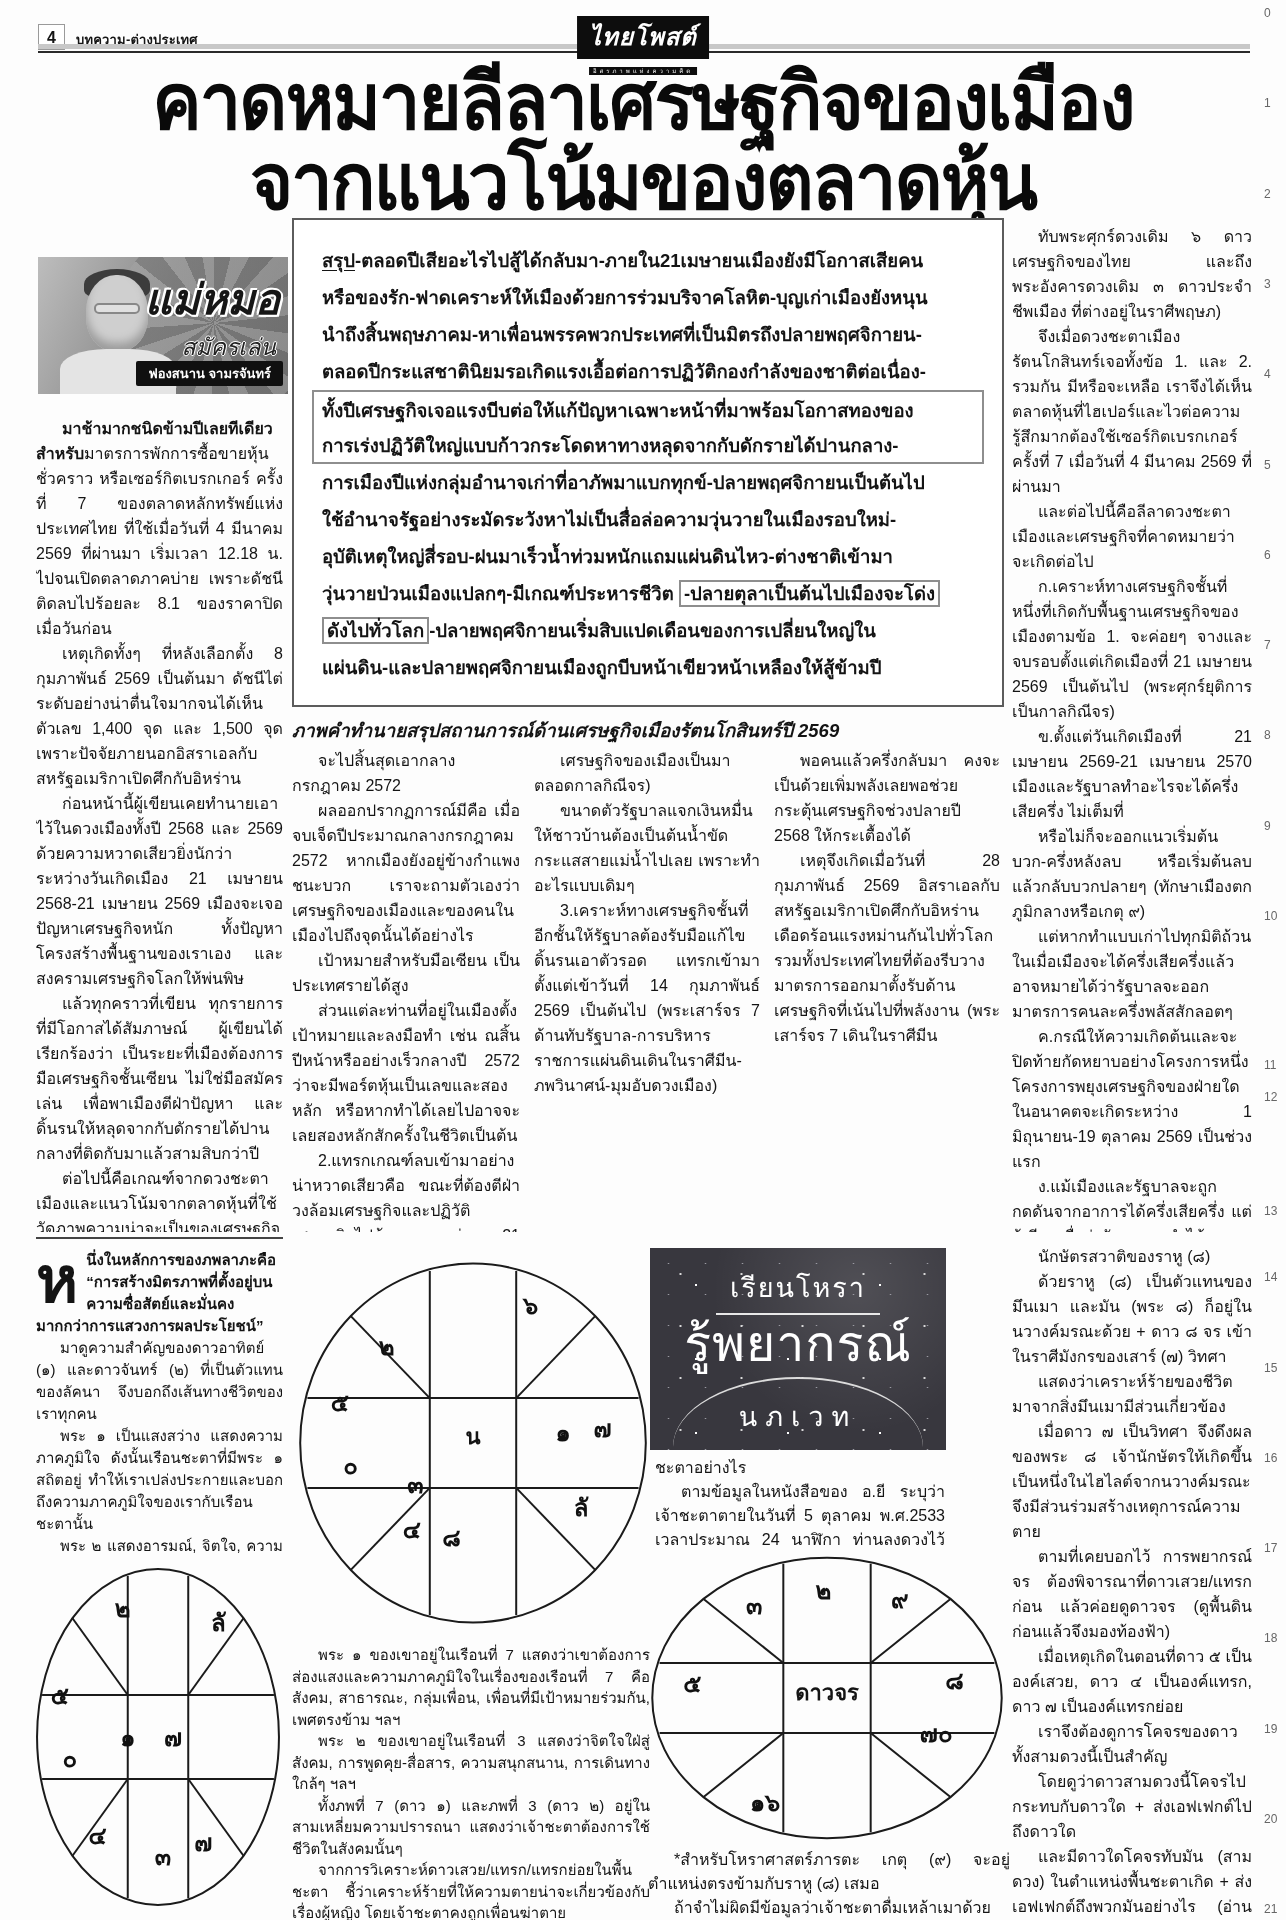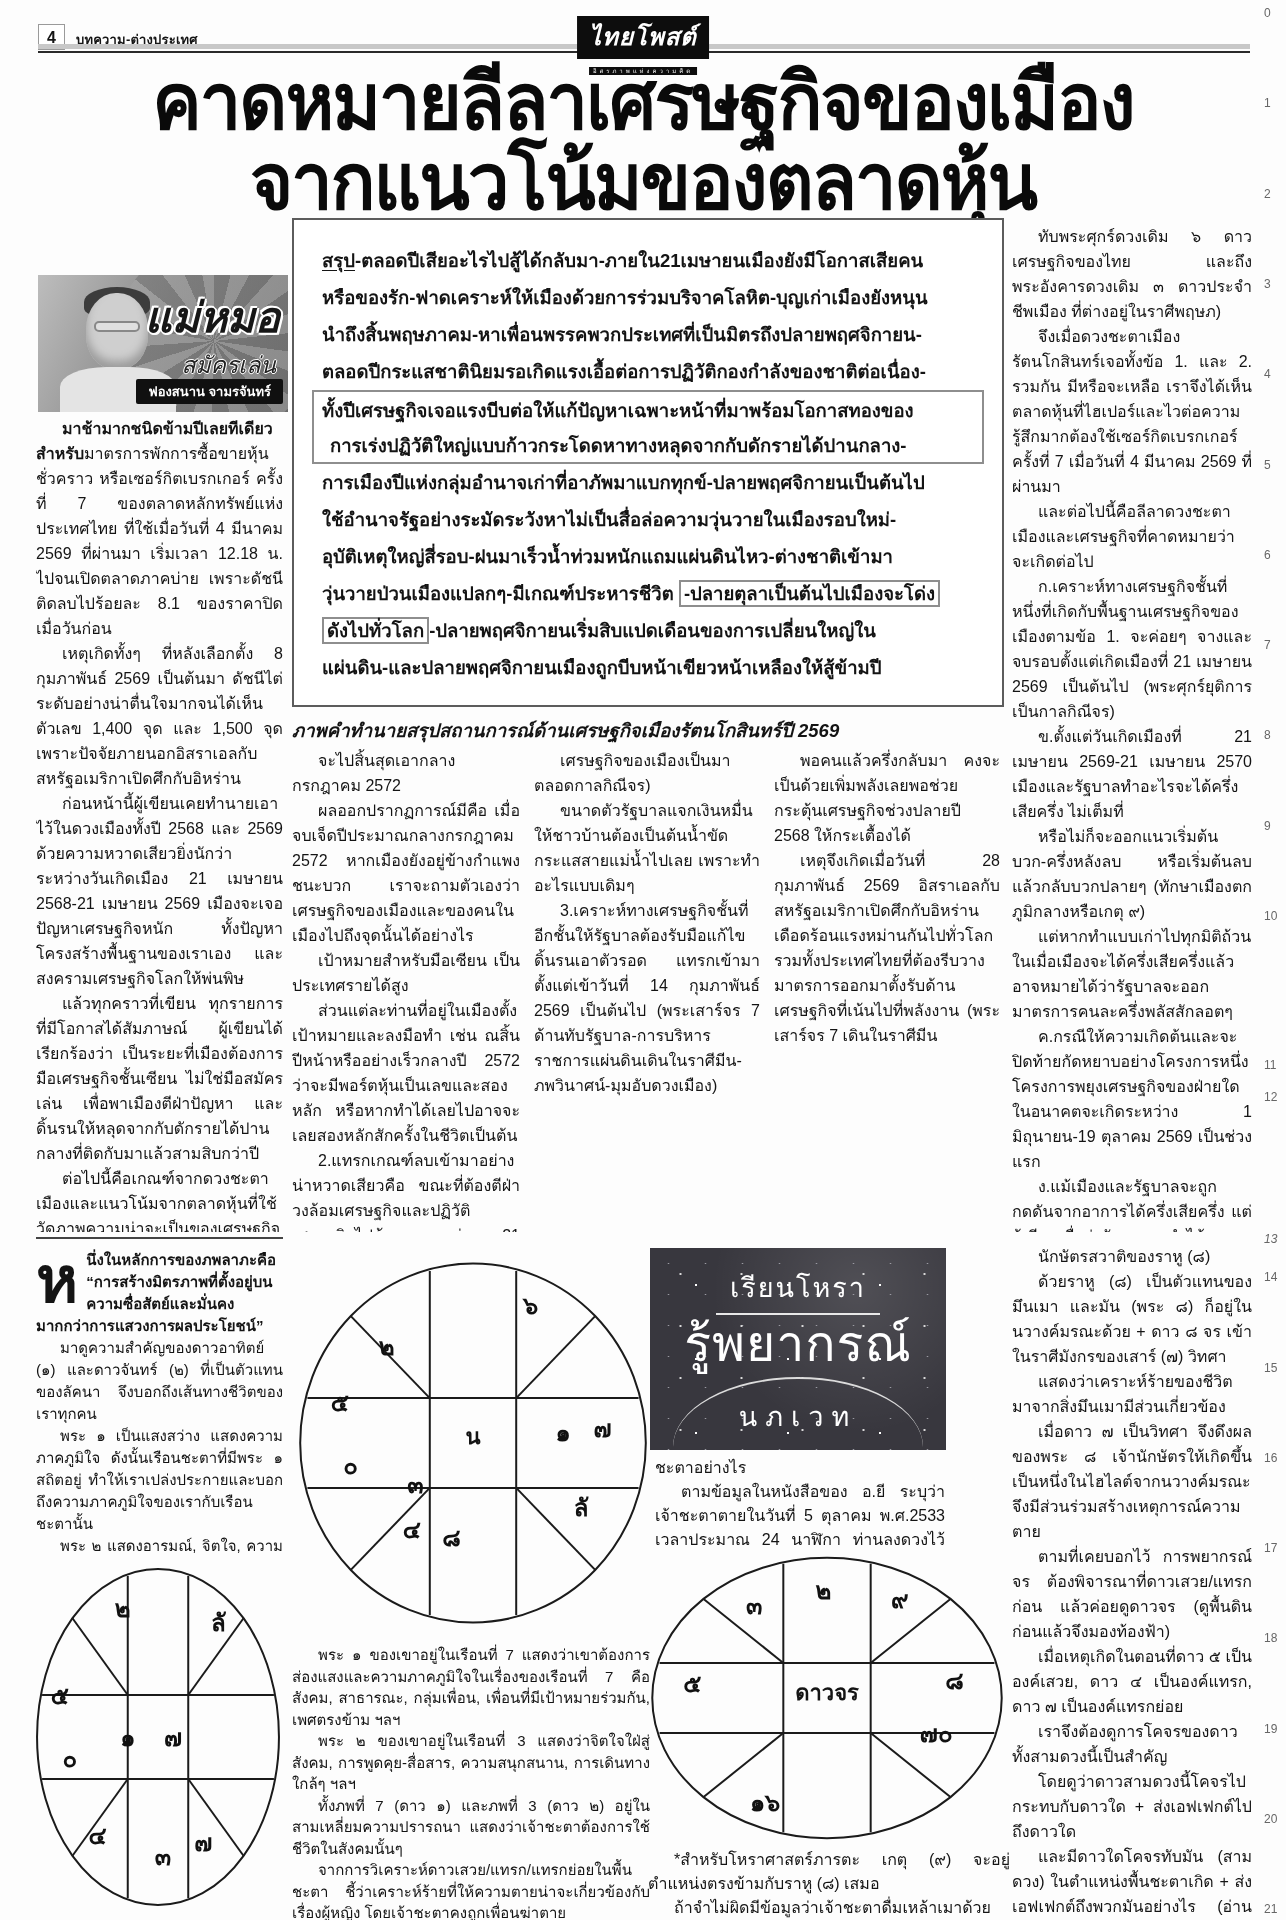--- a/index.html
+++ b/index.html
@@ -14,40 +14,40 @@
   .rule-dark{left:38px;top:51px;width:1212px;height:2px;background:#2a2a2a}
   .masthead{left:50%;top:16px;transform:translateX(-50%);text-align:center;z-index:3}
   .mast-box{display:inline-block;background:#0d0d0d;color:#fff;font-weight:bold;font-style:italic;
             font-size:24px;padding:1px 12px 3px;letter-spacing:1px}
   .mast-tag{margin-top:2px;background:#0d0d0d;color:#fff;font-size:6px;letter-spacing:3px;padding:1px 4px}
   
   .headline{left:30px;top:62px;width:1226px;text-align:center;font-weight:bold;
             font-size:74px;line-height:76px;letter-spacing:-2px;color:#0a0a0a;
             transform:scaleY(1.06);transform-origin:top}
   
-  .columnist{left:38px;top:275px;width:250px;height:137px;overflow:hidden;
+  .columnist{left:38px;top:257px;width:250px;height:137px;overflow:hidden;
              background:linear-gradient(115deg,#bdbdbd,#8d8d8d 45%,#6b6b6b)}
   .rays{right:-26px;top:-34px;width:200px;height:200px;border-radius:50%;opacity:.55;
         background:repeating-conic-gradient(#6f6f6f 0 14deg,#a3a3a3 14deg 28deg)}
   .ph-head{left:48px;top:18px;width:62px;height:76px;border-radius:48% 48% 44% 44%;background:#cfcfcf;box-shadow:inset 0 -8px 10px #9b9b9b}
   .ph-hair{left:46px;top:12px;width:66px;height:30px;border-radius:50% 50% 30% 30%;background:#3c3c3c}
   .ph-glasses{left:56px;top:46px;width:46px;height:11px;border:2px solid #888;border-radius:5px;background:rgba(255,255,255,.35)}
   .ph-body{left:22px;top:92px;width:116px;height:50px;border-radius:40% 40% 0 0;background:#e4e4e4}
   .m-title{right:8px;top:22px;font-size:42px;font-weight:bold;font-style:italic;color:#161616;line-height:42px;
            text-shadow:-2px 0 #fff,2px 0 #fff,0 -2px #fff,0 2px #fff,-2px -2px #fff,2px 2px #fff}
   .m-sub{right:12px;top:72px;font-size:23px;font-weight:normal;font-style:italic;color:#222;
          text-shadow:-1px 0 #fff,1px 0 #fff,0 -1px #fff,0 1px #fff}
   .m-author{right:5px;bottom:8px;background:#101010;color:#fff;font-size:13px;font-weight:bold;padding:2px 12px;border-radius:2px}
   
   .sumbox{left:292px;top:218px;width:712px;height:489px;border:2px solid #5c5c5c;background:#fff;
           padding:22px 28px 0;font-weight:bold;font-size:18.5px}
   .sline{height:37px;line-height:37px;white-space:nowrap;overflow:hidden}
   .sline u{text-underline-offset:3px}
   .box-open{border:2px solid #8e8e8e;border-bottom:none;margin:0 -10px;padding:0 8px}
-  .box-close{border:2px solid #8e8e8e;border-top:none;margin:0 -10px;padding:0 16px}
+  .box-close{border:2px solid #8e8e8e;border-top:none;margin:0 -10px;padding:0 8px}
   .box-seg{border:2px solid #8e8e8e;padding:1px 3px}
   .caption{left:292px;top:716px;width:560px;font-size:18.5px;font-weight:bold;font-style:italic}
   
   .col{position:absolute;text-align:justify;font-size:16px;line-height:25px;overflow:hidden}
   .col p{text-indent:26px}
   .col p.noindent{text-indent:0}
   .colL1{left:36px;top:416px;width:247px;height:816px}
   .colA{left:292px;top:748px;width:228px;height:484px}
   .colB{left:534px;top:748px;width:226px;height:484px}
   .colC{left:774px;top:748px;width:226px;height:484px}
@@ -95,21 +95,21 @@
     <span class="ruler-num" style="position: absolute; top: 276.9px;">3</span>
     <span class="ruler-num" style="position: absolute; top: 367.2px;">4</span>
     <span class="ruler-num" style="position: absolute; top: 457.5px;">5</span>
     <span class="ruler-num" style="position: absolute; top: 547.8px;">6</span>
     <span class="ruler-num" style="position: absolute; top: 638.1px;">7</span>
     <span class="ruler-num" style="position: absolute; top: 728.4px;">8</span>
     <span class="ruler-num" style="position: absolute; top: 818.7px;">9</span>
     <span class="ruler-num" style="position: absolute; top: 909px;">10</span>
     <span class="ruler-num" style="position: absolute; top: 1058px;">11</span>
     <span class="ruler-num" style="position: absolute; top: 1089.6px;">12</span>
-    <span class="ruler-num" style="position: absolute; top: 1232px; font-style: italic;">13</span>
+    <span class="ruler-num" style="position: absolute; top: 1204px;">13</span>
     <span class="ruler-num" style="position: absolute; top: 1270.2px;">14</span>
     <span class="ruler-num" style="position: absolute; top: 1360.5px;">15</span>
     <span class="ruler-num" style="position: absolute; top: 1450.8px;">16</span>
     <span class="ruler-num" style="position: absolute; top: 1541.1px;">17</span>
     <span class="ruler-num" style="position: absolute; top: 1631.4px;">18</span>
     <span class="ruler-num" style="position: absolute; top: 1721.7px;">19</span>
     <span class="ruler-num" style="position: absolute; top: 1812px;">20</span>
     <span class="ruler-num" style="position: absolute; top: 1902.3px;">21</span>
   </div>
 

